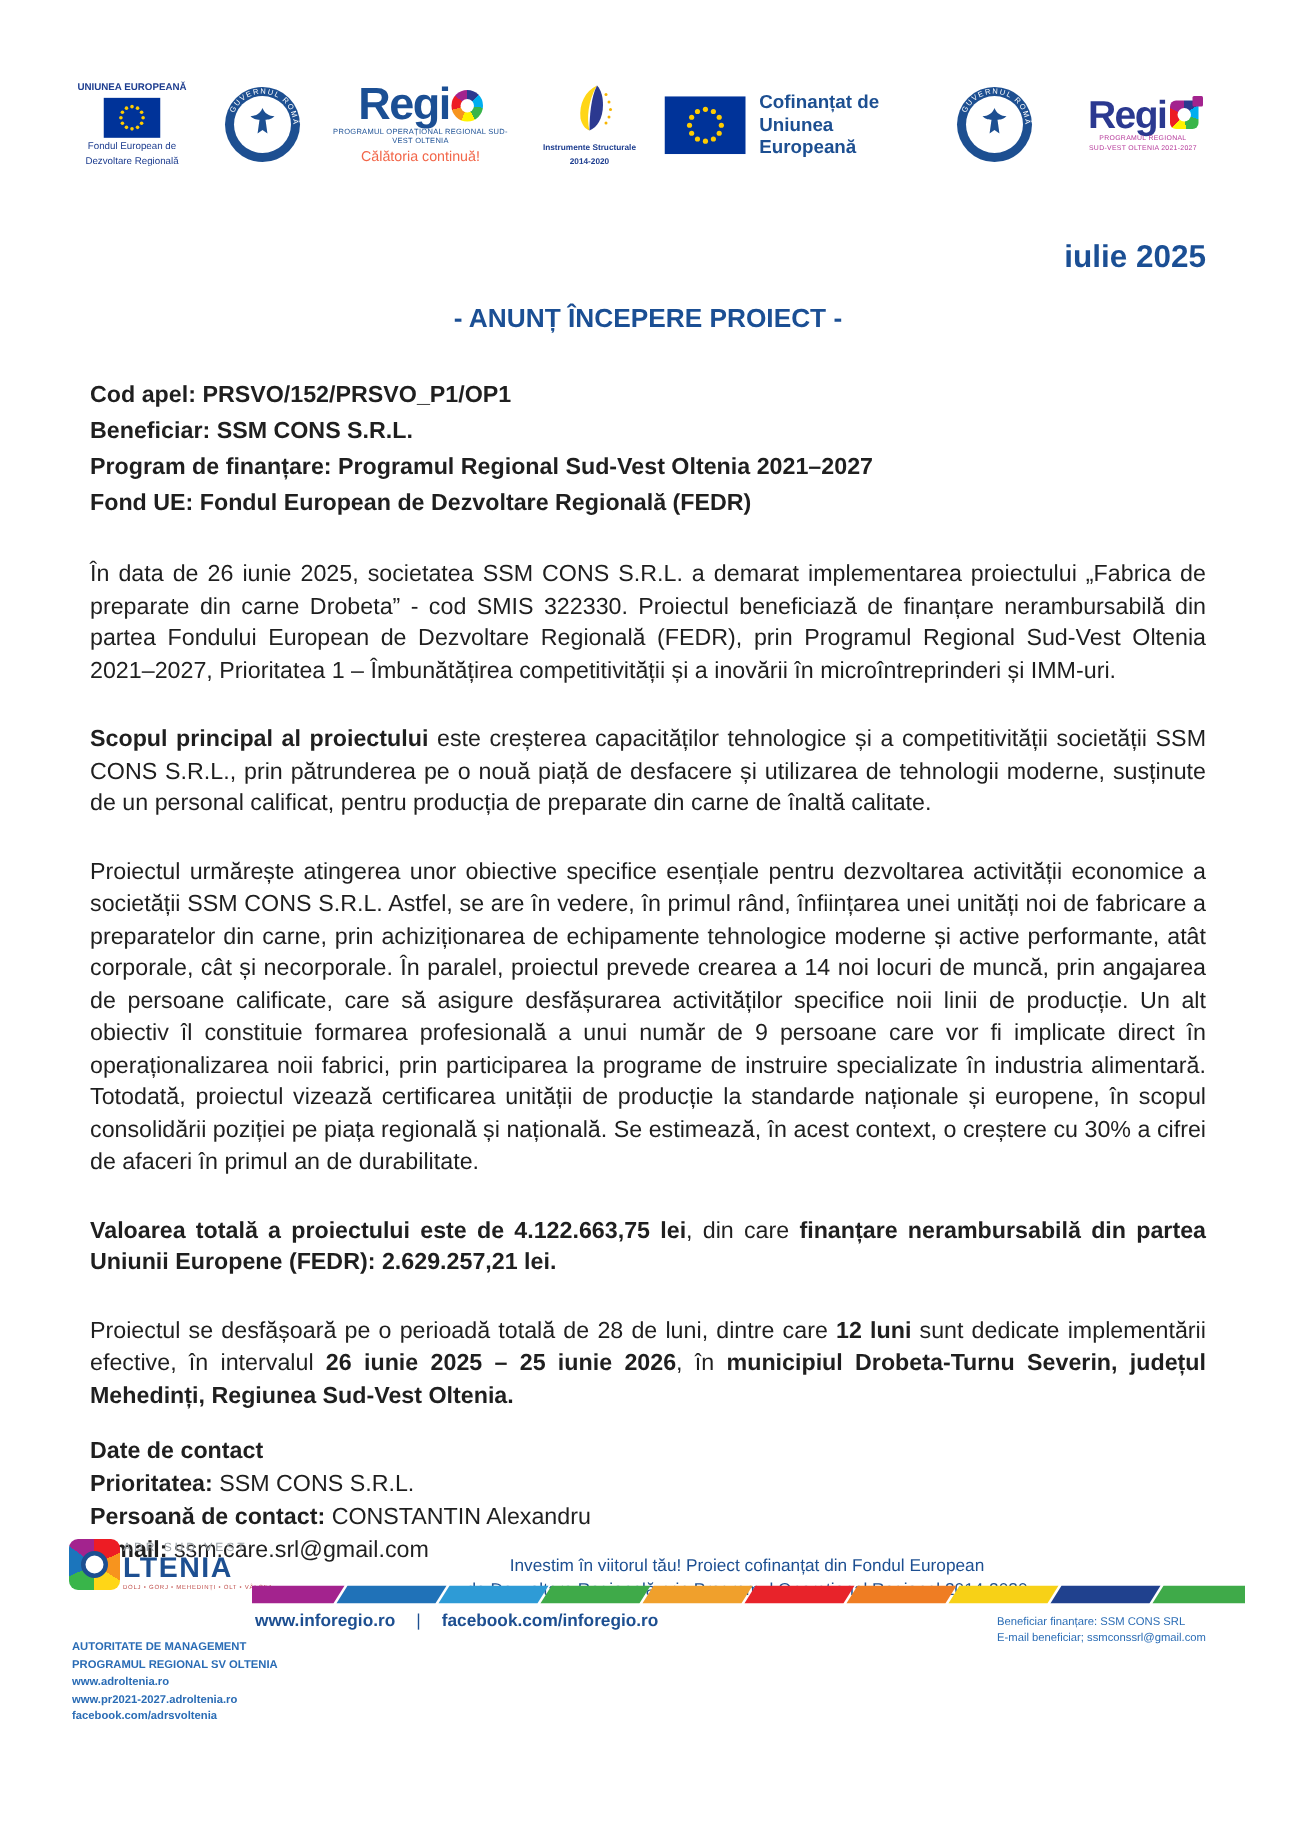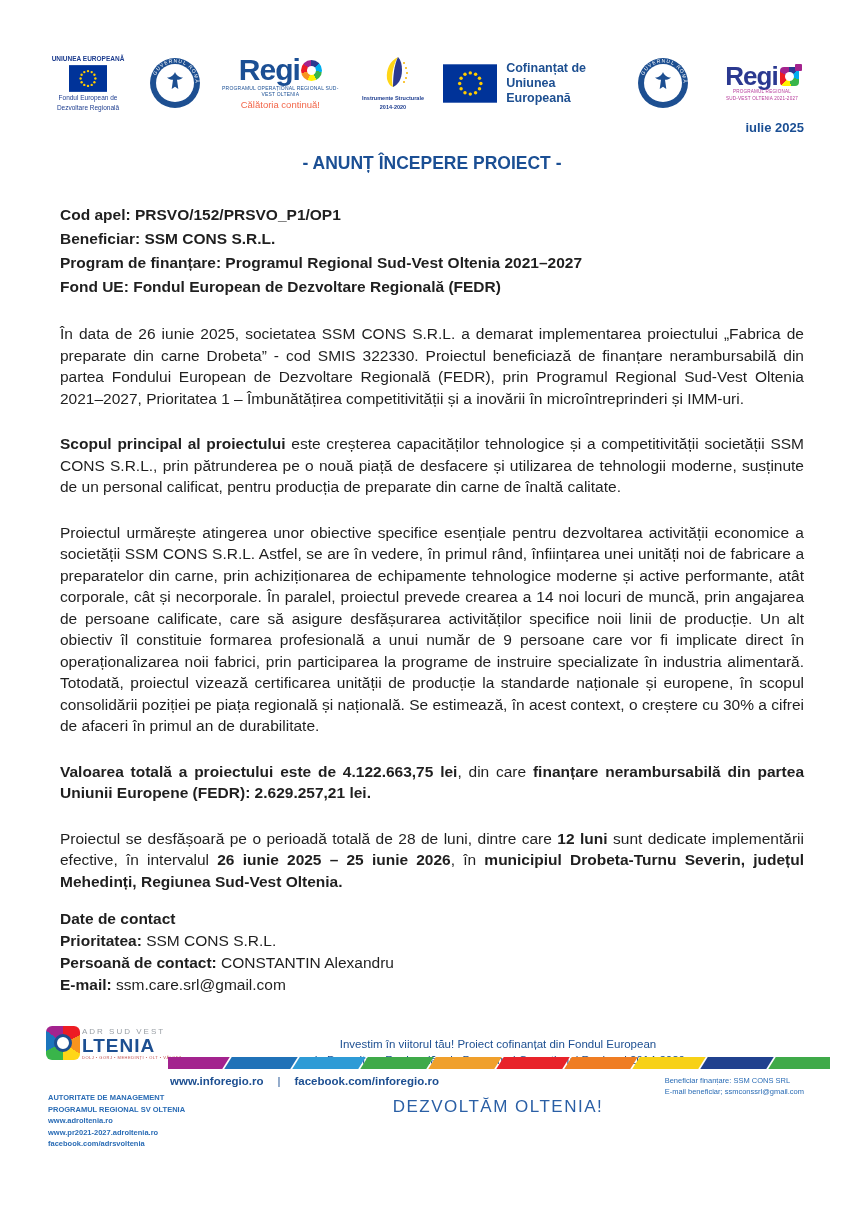--- a/index.html
+++ b/index.html
@@ -38,21 +38,21 @@
   .pin-square{position:relative;width:19px;height:19px;border-radius:4px;margin-left:2px;
               background:conic-gradient(#2b3990 0 15%,#00aeef 15% 30%,#39b54a 30% 48%,
                          #fff200 48% 62%,#ed1c24 62% 82%,#a3238e 82% 100%);}
   .pin-square::after{content:"";position:absolute;inset:5px;background:#fff;border-radius:50%;}
   .pin-square::before{content:"";position:absolute;top:-3px;right:-3px;width:7px;height:7px;
                       background:#a3238e;border-radius:1px;}
   .regio21-sub{font-size:4.6px;color:#b5399a;line-height:6px;margin-top:1px;letter-spacing:.2px;}
 
   
   .content{padding:0 56px 0 60px;}
-  .doc-date{text-align:right;font-weight:bold;font-size:13px;color:#1b4f94;}
+  .doc-date{margin-top:40px;text-align:right;font-weight:bold;font-size:21px;color:#1b4f94;}
   .title{margin:10px 0 0;text-align:center;font-size:17.5px;line-height:36px;color:#1b4f94;font-weight:bold;}
   .title .tl{display:block;}
   .info-block{margin-top:22px;}
   .info-line{margin:0;font-size:15.5px;line-height:24px;font-weight:bold;}
   .par{margin:24px 0 0;font-size:15.5px;line-height:21.5px;text-align:justify;}
   .b{font-weight:bold;}
   .contact-block{margin-top:16px;}
   .contact-line{margin:0;font-size:15.5px;line-height:22px;}
 
   
@@ -259,21 +259,20 @@
         <div style="background: rgb(239, 125, 35);"></div>
         <div style="background: rgb(247, 209, 23);"></div>
         <div style="background: rgb(32, 65, 142);"></div>
         <div style="background: rgb(63, 170, 73);"></div>
       </div>
 
     <div class="links">
       <span>www.inforegio.ro</span><span class="sep">|</span><span>facebook.com/inforegio.ro</span>
     </div>
 
-    <div class="slogan">DEZVOLTĂM OLTENIA!</div>
 
     <div class="benef">
       <div>Beneficiar finanțare: SSM CONS SRL</div>
       <div>E-mail beneficiar; ssmconssrl@gmail.com</div>
     </div>
 
 
   </footer>
 
 </div>

